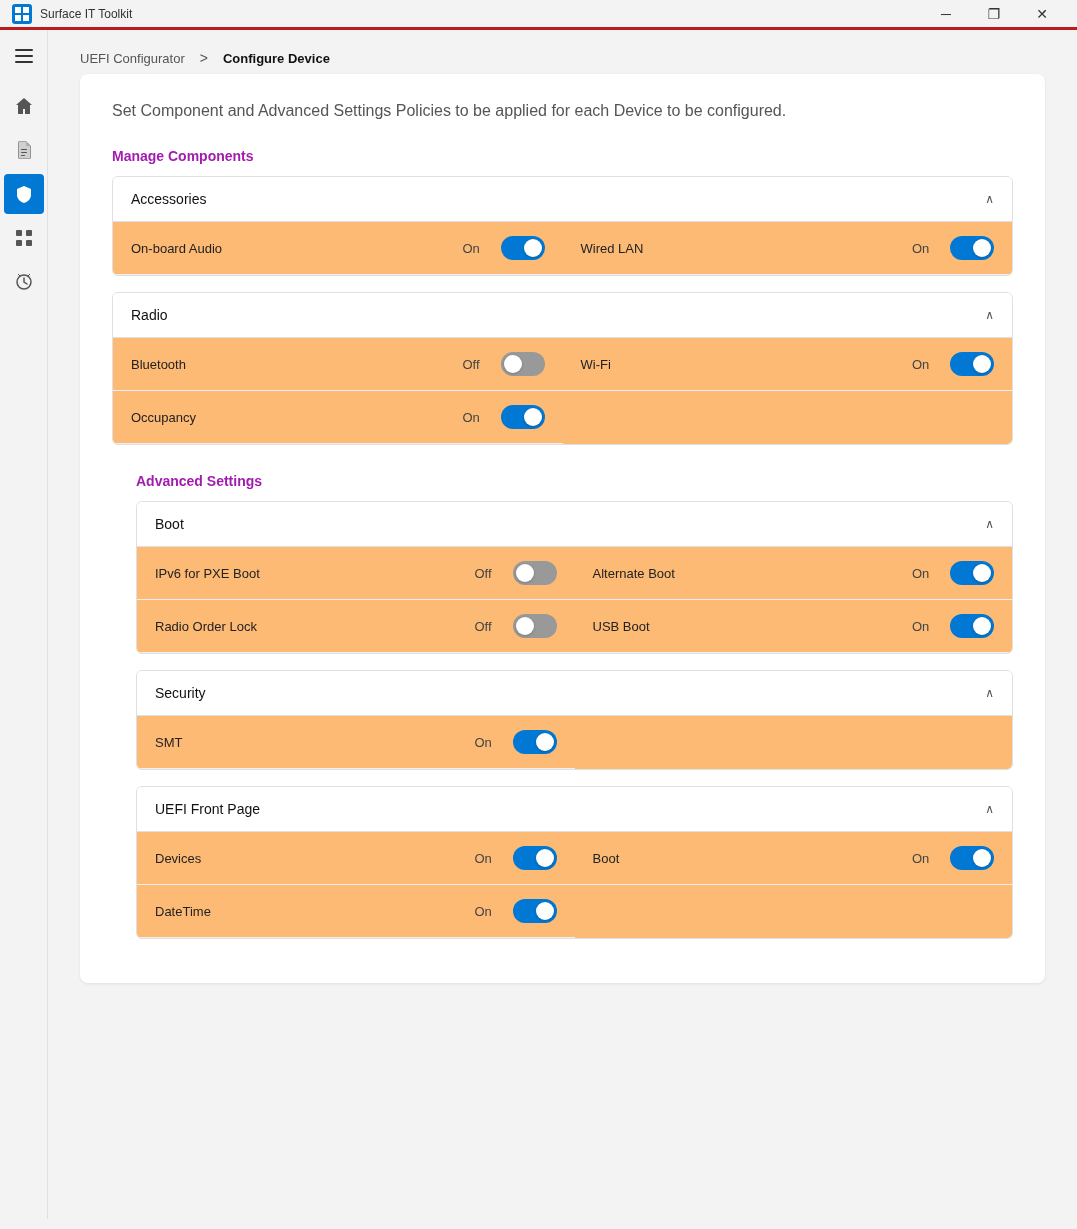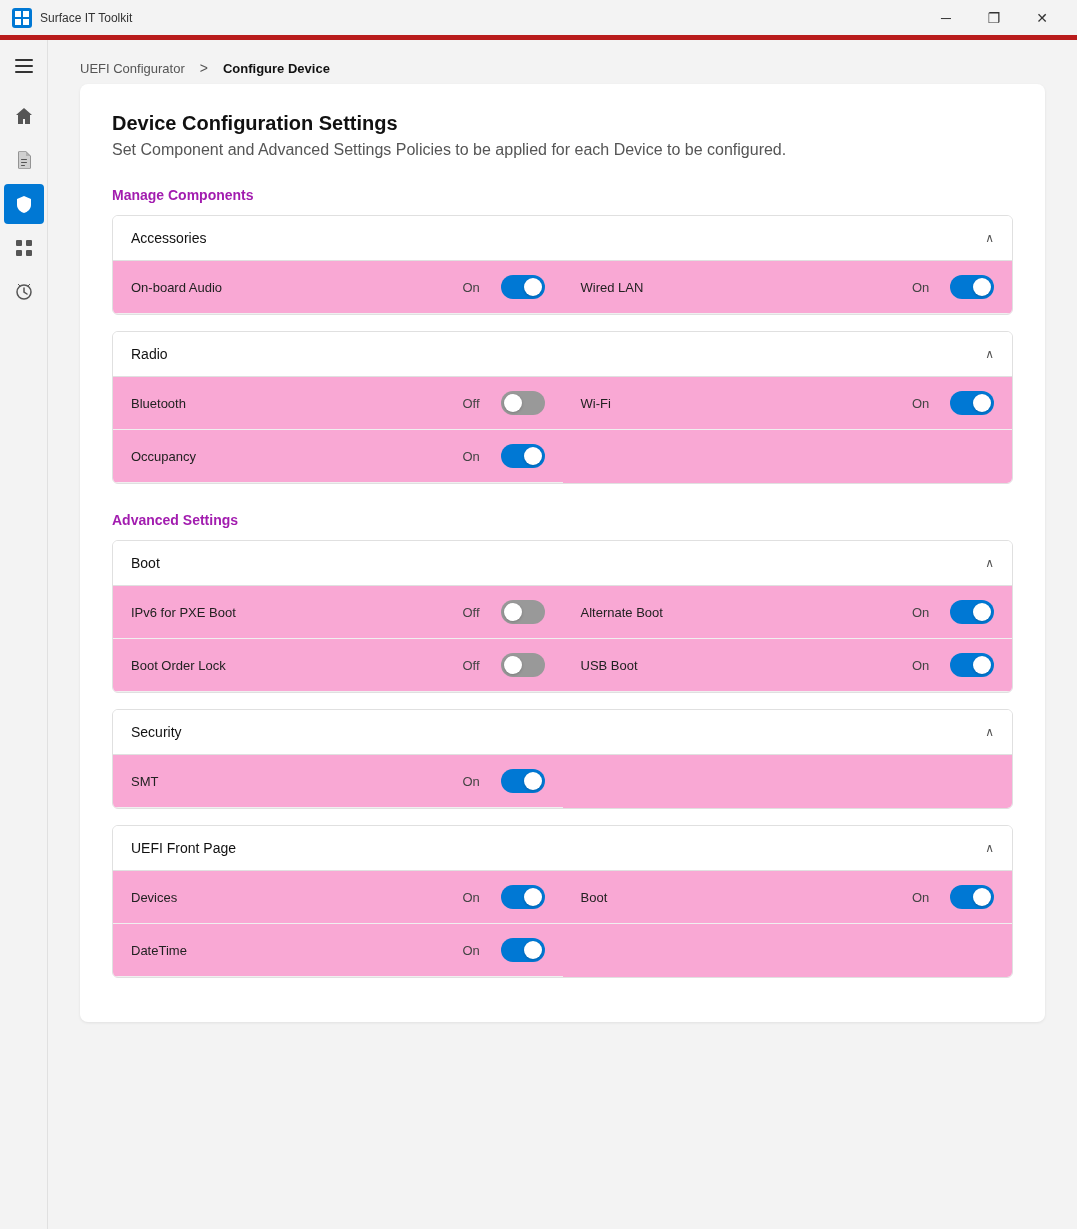--- a/index.html
+++ b/index.html
@@ -10,23 +10,23 @@
       min-height: 1229px;
       overflow-x: hidden;
     }
 
     
     .title-bar {
       display: flex;
       align-items: center;
       justify-content: space-between;
       background: #f3f3f3;
-      height: 40px;
+      height: 30px;
       padding: 0 12px;
-      border-bottom: 5px solid #b91c1c;
+      border-bottom: 3px solid #b91c1c;
     }
     .title-bar-left {
       display: flex;
       align-items: center;
       gap: 8px;
     }
     .title-bar-icon {
       width: 20px;
       height: 20px;
       background: #0078d4;
@@ -188,21 +188,21 @@
       font-size: 14px;
       font-weight: 500;
       color: #111;
       border-bottom: 1px solid #e0e0e0;
     }
     .accordion-chevron {
       font-size: 12px;
       color: #555;
     }
     .accordion-content {
-      background: #f9a8d4;
+      background: #fdba74;
     }
 
     
     .settings-grid {
       display: grid;
       grid-template-columns: 1fr 1fr;
     }
     .setting-item {
       display: flex;
       align-items: center;
@@ -260,21 +260,21 @@
       height: 18px;
       border-radius: 50%;
       background: white;
       transition: left 0.2s;
       box-shadow: 0 1px 3px rgba(0,0,0,0.2);
     }
     .toggle-slider.on::after { left: 23px; }
     .toggle-slider.off::after { left: 3px; }
 
     .manage-section { margin-bottom: 28px; }
-    .advanced-section { margin-bottom: 0; }
+    .advanced-section { margin-bottom: 0; margin-left: 24px; }
   </style>
 </head>
 <body>
 
 <div class="title-bar">
   <div class="title-bar-left">
     <div class="title-bar-icon">
       <svg width="14" height="14" viewBox="0 0 14 14" fill="white">
         <rect x="0" y="0" width="6" height="6"></rect>
         <rect x="8" y="0" width="6" height="6"></rect>
@@ -346,21 +346,20 @@
   <div class="content-area">
 
     <div class="breadcrumb">
       <span class="breadcrumb-link">UEFI Configurator</span>
       <span class="breadcrumb-sep">&gt;</span>
       <span class="breadcrumb-current">Configure Device</span>
     </div>
 
     <div class="main-card">
 
-      <div class="page-title">Device Configuration Settings</div>
       <div class="page-subtitle">Set Component and Advanced Settings Policies to be applied for each Device to be configured.</div>
 
       <div class="manage-section">
         <div class="section-header">Manage Components</div>
 
         <div class="accordion">
           <div class="accordion-header">
             <span>Accessories</span>
             <span class="accordion-chevron">∧</span>
           </div>
@@ -456,21 +455,21 @@
                 <span class="setting-label">Alternate Boot</span>
                 <div class="setting-control">
                   <span class="setting-state-label">On</span>
                   <label class="toggle">
                     <input type="checkbox" checked="" style="">
                     <div class="toggle-slider on"></div>
                   </label>
                 </div>
               </div>
               <div class="setting-item">
-                <span class="setting-label">Boot Order Lock</span>
+                <span class="setting-label">Radio Order Lock</span>
                 <div class="setting-control">
                   <span class="setting-state-label">Off</span>
                   <label class="toggle">
                     <input type="checkbox" style="">
                     <div class="toggle-slider off"></div>
                   </label>
                 </div>
               </div>
               <div class="setting-item">
                 <span class="setting-label">USB Boot</span>

